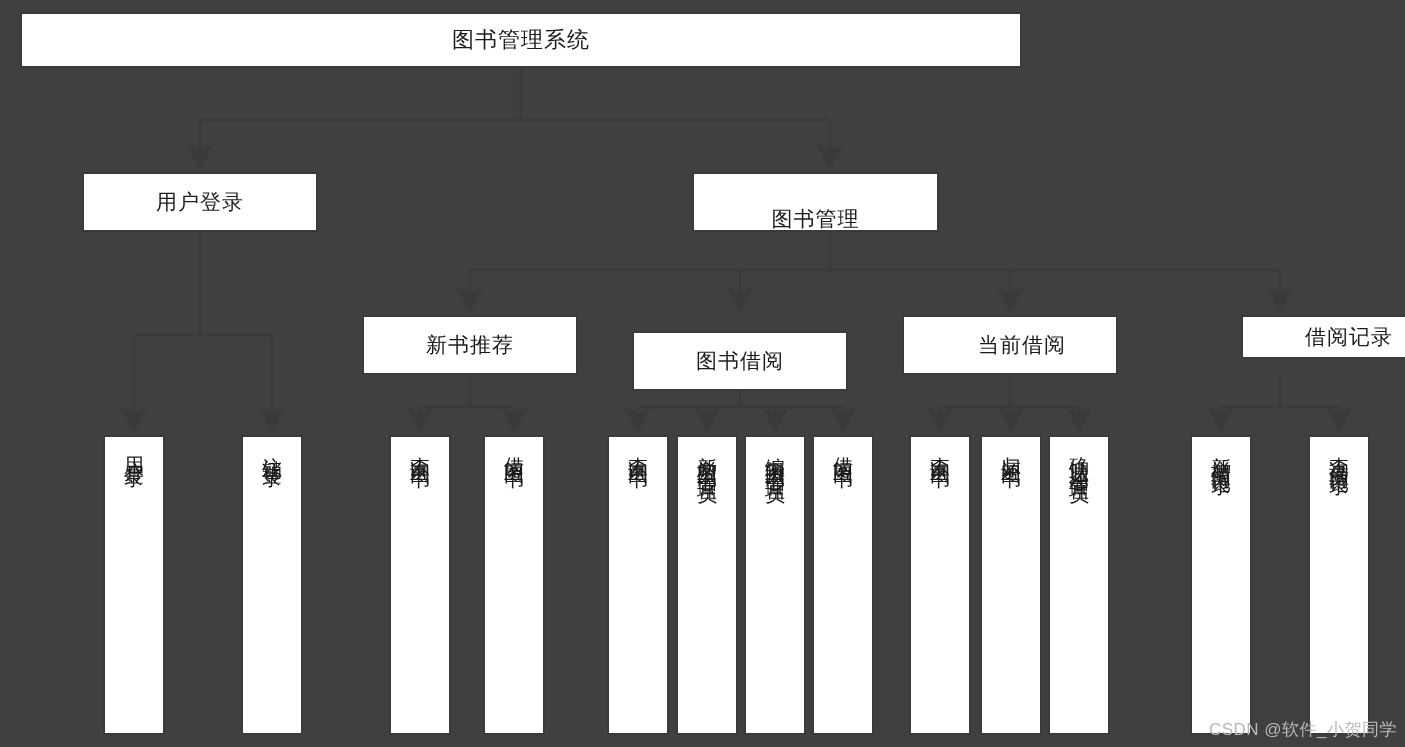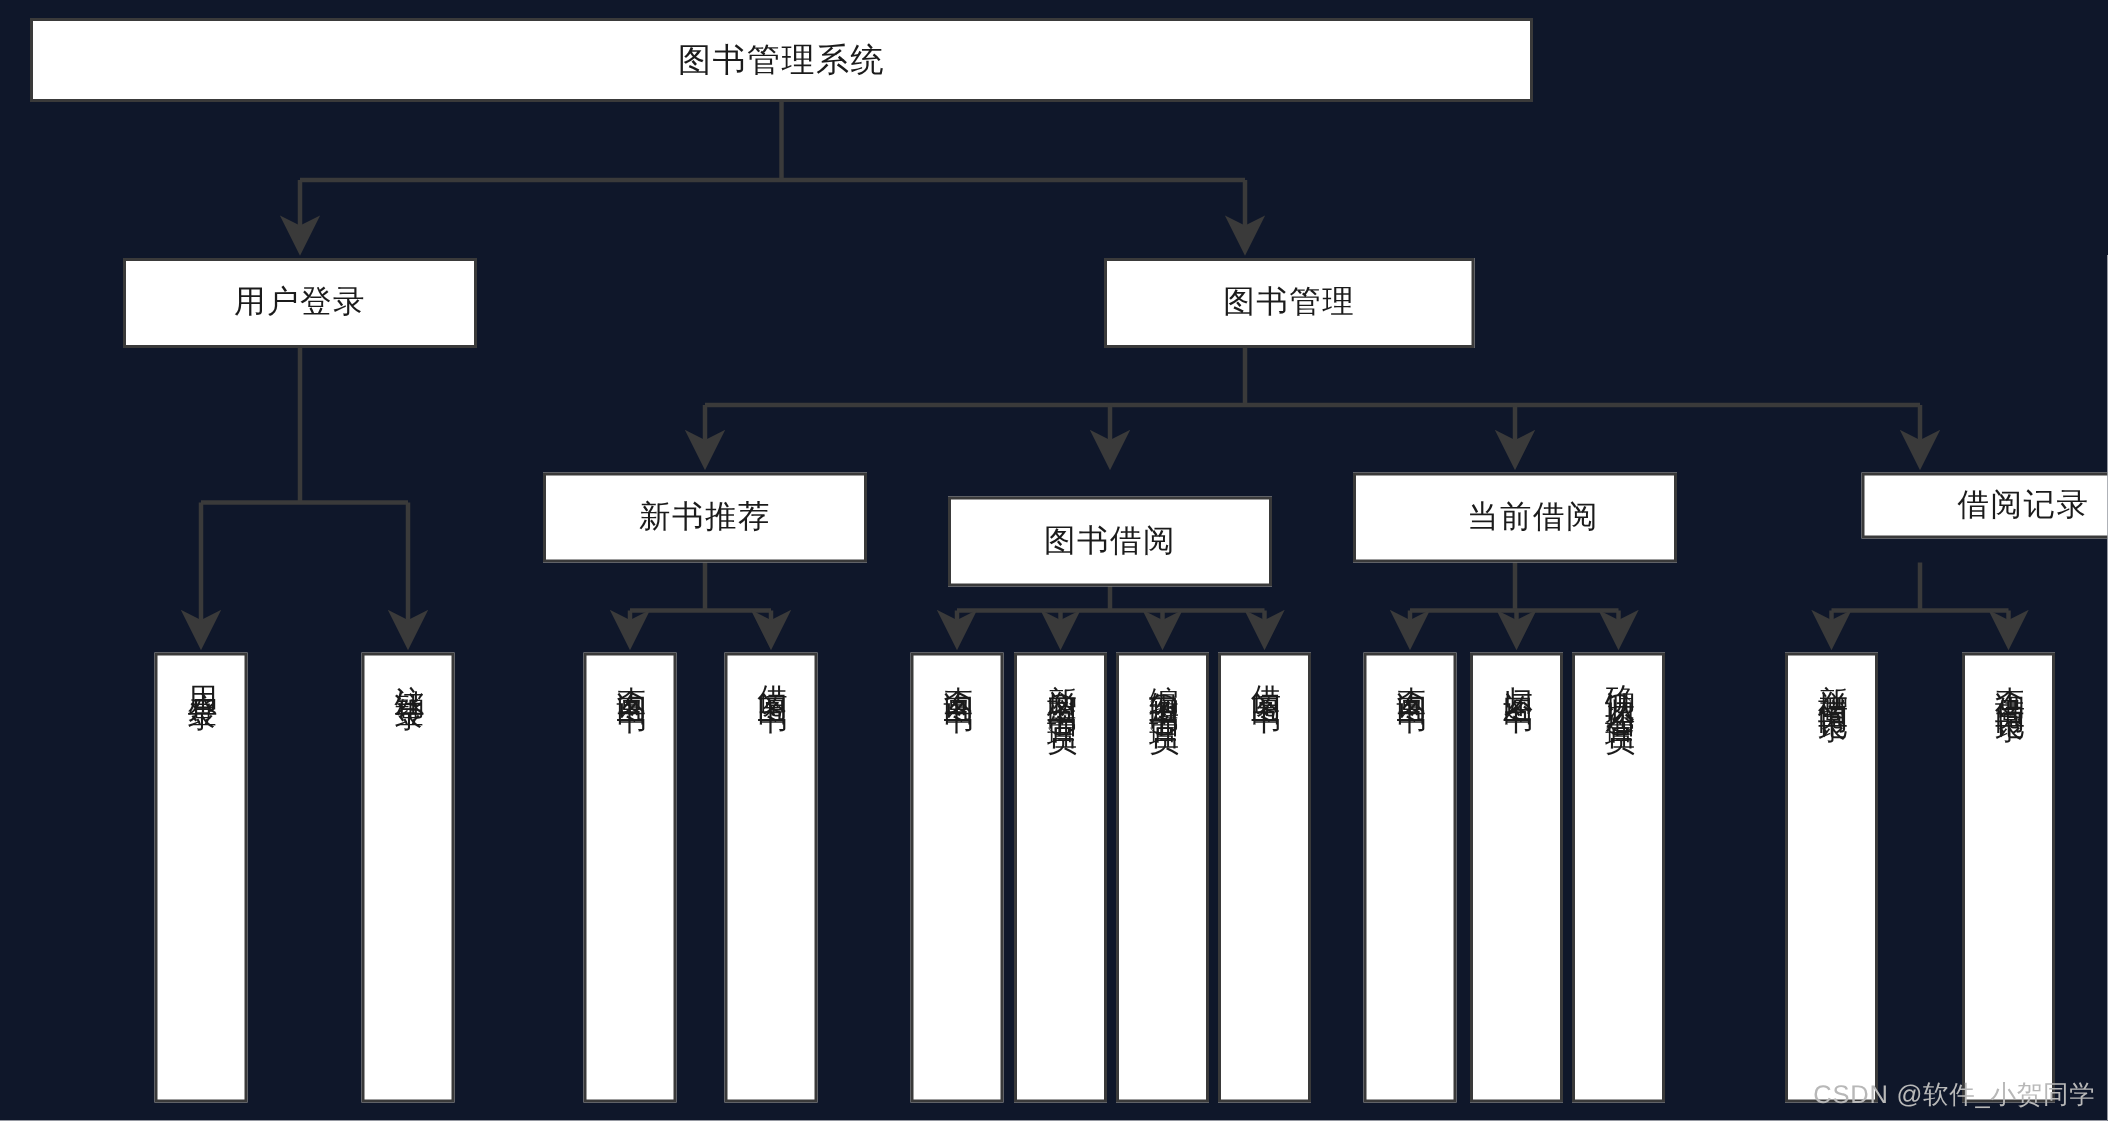--- a/index.html
+++ b/index.html
@@ -7,21 +7,21 @@
     padding: 0;
     background: #ffffff;
   }
   body {
     font-family: "Liberation Sans", "DejaVu Sans", sans-serif;
   }
   #canvas {
     position: relative;
     width: 1405px;
     height: 747px;
-    background: #0f172a;
+    background: #404040;
     overflow: hidden;
     text-decoration: underline;
   }
   svg.links {
     position: absolute;
     left: 0;
     top: 0;
     width: 1405px;
     height: 747px;
     pointer-events: none;
@@ -124,21 +124,21 @@
     </g>
   </svg>
 
   <div class="node root" style="left:20px; top:12px; width:1002px; height:56px;">
     <span class="label">图书管理系统</span>
   </div>
 
   <div class="node lvl1" style="left:82px; top:172px; width:236px; height:60px;">
     <span class="label">用户登录</span>
   </div>
-  <div class="node lvl1" style="left:736px; top:172px; width:247px; height:60px;">
+  <div class="node lvl1" style="left:692px; top:172px; width:247px; height:60px;align-items:flex-end;">
     <span class="label">图书管理</span>
   </div>
 
   <div class="node lvl2" style="left:362px; top:315px; width:216px; height:60px;text-align:center;">
     <span class="label">新书推荐</span>
   </div>
   <div class="node lvl2" style="left:632px; top:315px; width:216px; height:60px;margin-top:16px;">
     <span class="label">图书借阅</span>
   </div>
   <div class="node lvl2" style="left:902px; top:315px; width:216px; height:60px;padding-left:24px;">

